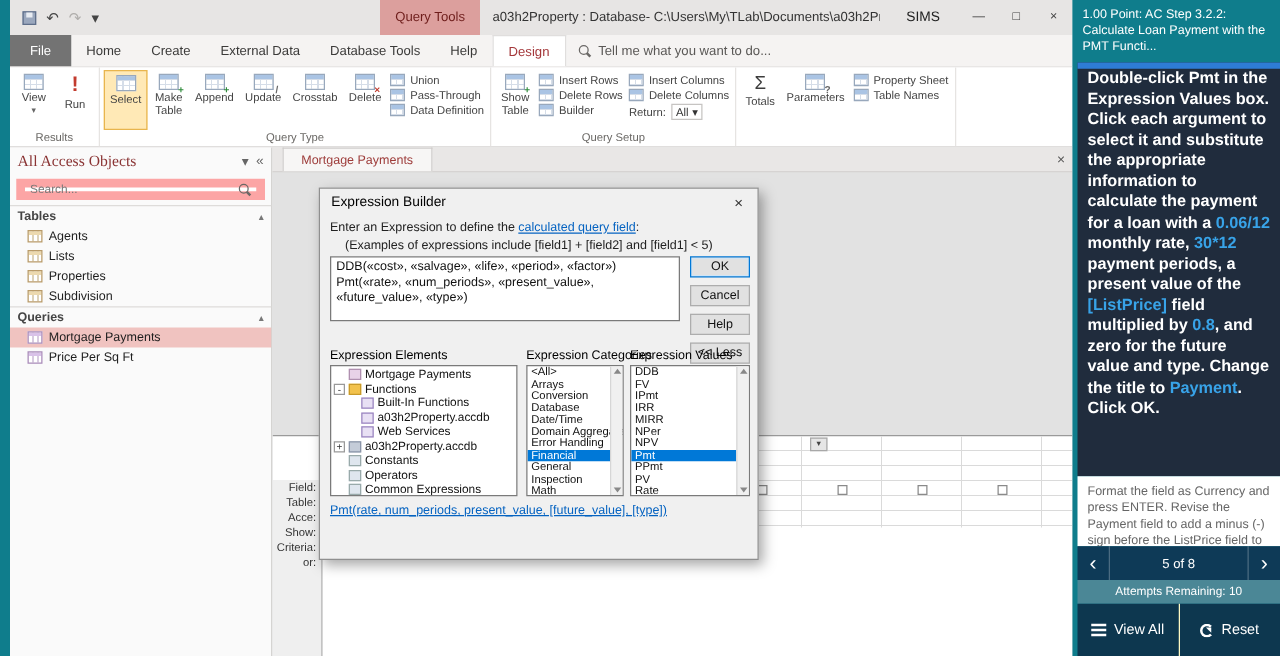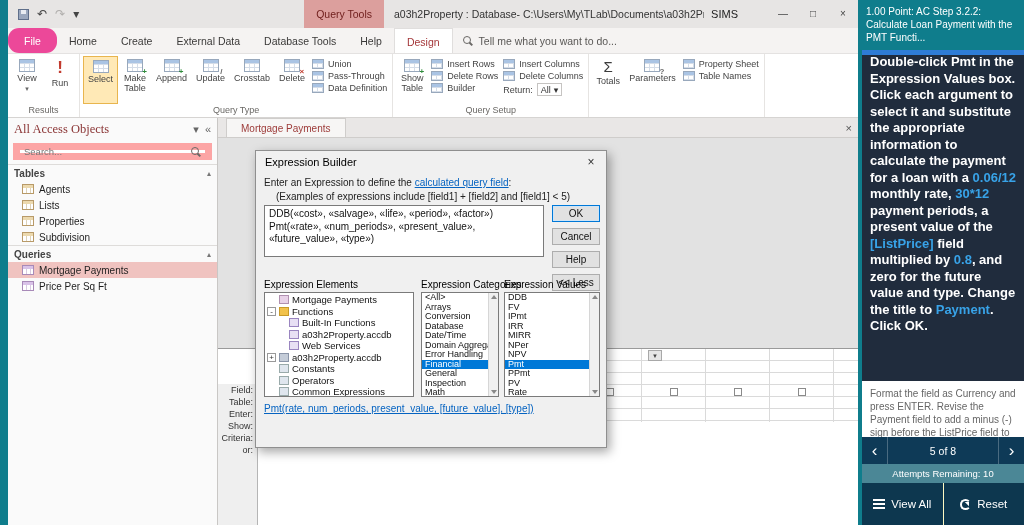--- a/index.html
+++ b/index.html
@@ -12,27 +12,27 @@
   
   #titlebar { height:28px; background:#e7e5e4; display:flex; align-items:center; flex:0 0 auto; }
   .qat { display:flex; align-items:center; gap:8px; padding:0 10px; }
   .qat-btn { color:#444; font-size:12px; cursor:default; }
   .qat-btn.disabled { color:#b0aeac; }
   .floppy { width:11px; height:11px; background:#9aa7bd; border:1px solid #5f6f8a; position:relative; display:inline-block; }
   .floppy::after { content:""; position:absolute; left:2px; top:0; width:5px; height:4px; background:#e8ecf2; }
   .ctx-chip { background:#dc9f9d; color:#6e1d1b; font-size:10.5px; padding:0 12px; height:28px; line-height:28px; margin-left:215px; }
   .tb-title { font-size:10.5px; color:#333; margin-left:10px; white-space:nowrap; overflow:hidden; max-width:310px; }
   .tb-right { margin-left:auto; display:flex; align-items:center; }
-  .sims { font-size:11px; color:#222; margin-right:30px; }
+  .sims { font-size:11px; color:#222; margin-right:16px; }
   .winbtn { width:30px; height:28px; text-align:center; line-height:28px; font-size:10px; color:#444; }
 
   
   #tabsrow { height:26px; background:#f5f3f2; display:flex; align-items:stretch; flex:0 0 auto; border-bottom:1px solid #e4e2e1; }
   .rtab { padding:0 12px; line-height:26px; font-size:10.5px; color:#3b3a39; }
-  .rtab.file { background:#ec4899; color:#fff; padding:0 16px;border-radius:11px; }
+  .rtab.file { background:#737373; color:#fff; padding:0 16px; }
   .rtab.active { background:#fff; color:#a4373a; border:1px solid #e0dedd; border-bottom:none; }
   .tellme { display:flex; align-items:center; gap:6px; padding:0 10px; color:#5a5856; font-size:10.5px; }
   .mag { width:10px; height:10px; position:relative; display:inline-block; flex:0 0 auto; }
   .mag::before { content:""; position:absolute; left:0; top:0; width:6px; height:6px; border:1.4px solid #6a6866; border-radius:50%; }
   .mag::after { content:""; position:absolute; left:6px; top:7px; width:4px; height:1.6px; background:#6a6866; transform:rotate(45deg); }
 
   
   #ribbon { height:64px; background:#fff; display:flex; align-items:stretch; flex:0 0 auto; border-bottom:1px solid #d6d4d2; }
   .rgroup { display:flex; flex-direction:column; border-right:1px solid #e6e4e2; padding:2px 3px 0 3px; }
   .rbuttons { flex:1; display:flex; align-items:stretch; gap:1px; }
@@ -393,21 +393,21 @@
         <span class="doc-close">×</span>
       </div>
 
       <div id="doccontent">
 
         <div id="grid-area">
           <div id="grid-labels">
 
           <div class="grow">Field:</div>
               <div class="grow">Table:</div>
-              <div class="grow">Enter:</div>
+              <div class="grow">Acce:</div>
               <div class="grow">Show:</div>
               <div class="grow">Criteria:</div>
               <div class="grow">or:</div>
             </div>
           <div id="grid-table"></div>
           <span class="gval" style="left:42px; top:0;">List</span>
           <span class="gval" style="left:42px; top:12px;">Pro</span>
           <div id="grid-checks">
             <span class="cellck">
                 <span class="gcheck"></span>

